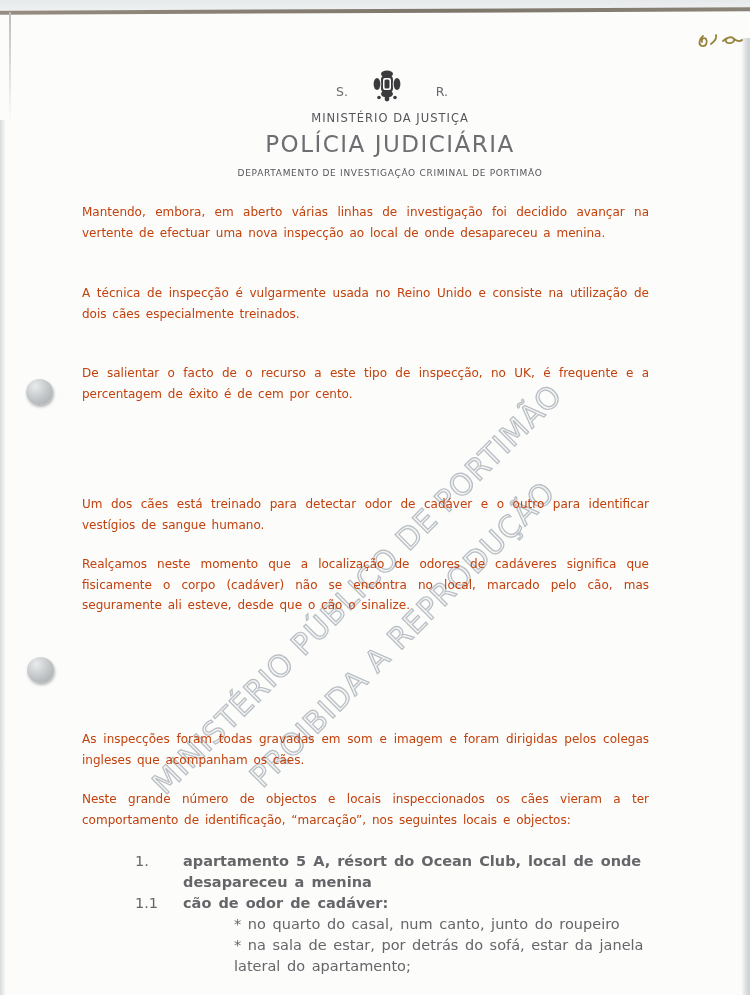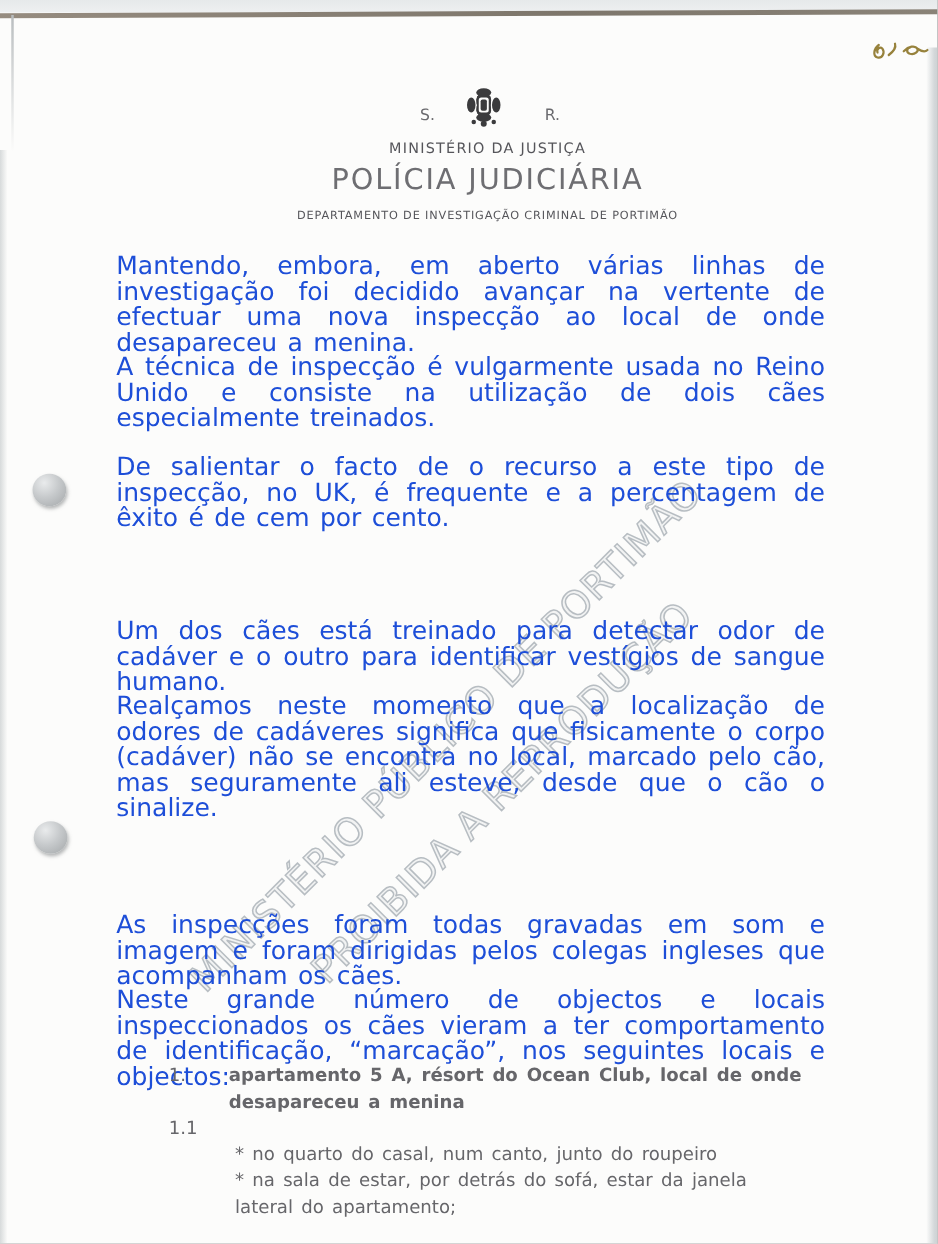--- a/index.html
+++ b/index.html
@@ -39,31 +39,31 @@
   .watermark{
     position:absolute;left:380px;top:612px;z-index:1;
     transform:translate(-50%,-50%) rotate(-45deg);
     text-align:center;white-space:nowrap;
     font-size:30px;letter-spacing:1px;line-height:64px;
     color:rgba(187,193,197,0.14);
     -webkit-text-stroke:1.2px rgba(172,179,184,0.85);
     pointer-events:none;
   }
   
-  .bodytext{position:absolute;left:93px;width:567px;z-index:2;
-    color:#1d4ed8;font-size:20px;line-height:20.6px;
+  .bodytext{position:absolute;left:82px;width:567px;z-index:2;
+    color:#c2410c;font-size:12px;line-height:20.6px;
     text-align:justify;word-spacing:2px;}
   .bodytext div{text-align:justify;}
   
   .numlist{position:absolute;left:135px;top:851px;width:525px;z-index:2;
     color:#66666a;font-size:14.5px;line-height:21px;word-spacing:2px;}
   .lrow{display:flex;align-items:flex-start;}
   .lnum{width:48px;flex:0 0 48px;}
   .ltext{width:462px;font-weight:bold;}
-  .lbullets{margin-left:53px;width:420px;}
+  .lbullets{margin-left:99px;width:420px;}
 </style>
 </head>
 <body>
 
 <div class="page">
 
   <div class="scan-top-band"></div>
   <div class="scan-top-line"></div>
   <div class="scan-right-strip"></div>
   <div class="scan-left-strip"></div>
@@ -127,20 +127,21 @@
   <div class="bodytext" style="top:729px">As inspecções foram todas gravadas em som e imagem e foram dirigidas pelos colegas ingleses que acompanham os cães.</div>
   <div class="bodytext" style="top:789px">Neste grande número de objectos e locais inspeccionados os cães vieram a ter comportamento de identificação, “marcação”, nos seguintes locais e objectos:</div>
 
   <div class="numlist">
     <div class="lrow">
       <div class="lnum">1.</div>
       <div class="ltext">apartamento 5 A, résort do Ocean Club, local de onde desapareceu a menina</div>
     </div>
     <div class="lrow">
       <div class="lnum">1.1</div>
+      <div class="ltext">cão de odor de cadáver:</div>
     </div>
     <div class="lbullets">
       <div>* no quarto do casal, num canto, junto do roupeiro</div>
       <div>* na sala de estar, por detrás do sofá, estar da janela lateral do apartamento;</div>
     </div>
   </div>
 
 </div>
 
 </body></html>

